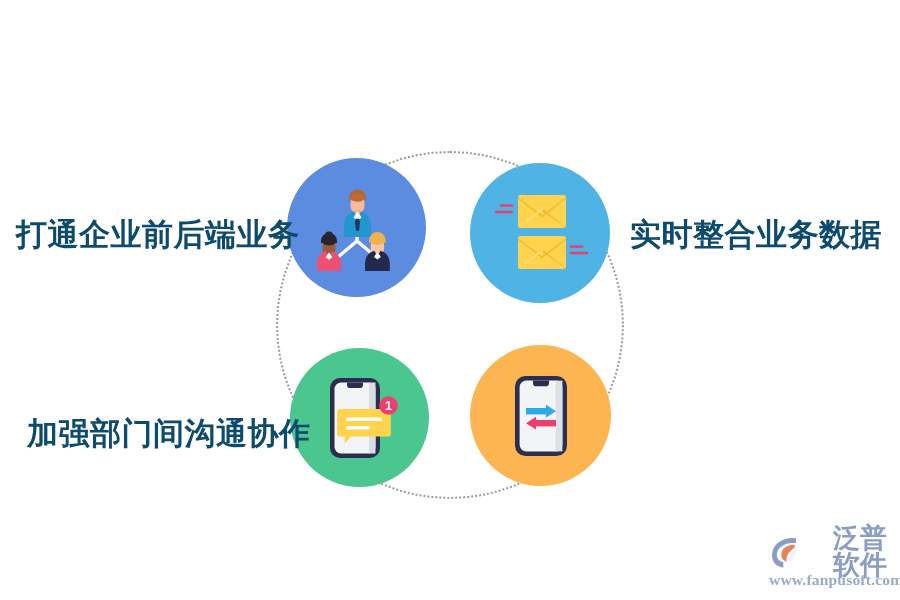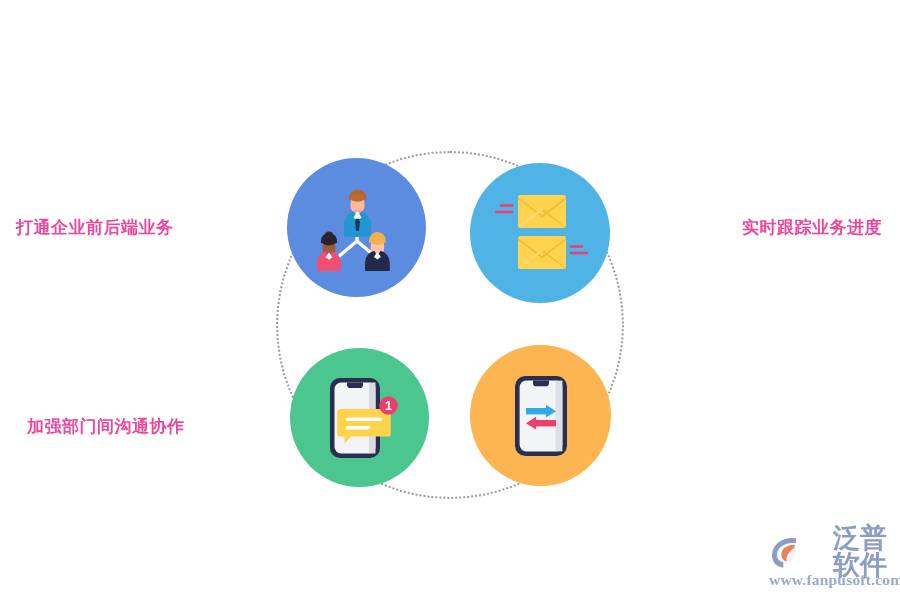--- a/index.html
+++ b/index.html
@@ -42,23 +42,23 @@
     justify-content: center;
   }
   .bubble.tl { left: 287px; top: 158px; width: 139px; height: 139px; }
   .bubble.tr { left: 470px; top: 163px; width: 140px; height: 140px; }
   .bubble.bl { left: 290px; top: 348px; width: 139px; height: 139px; }
   .bubble.br { left: 470px; top: 345px; width: 141px; height: 141px; }
 
   
   .label {
     position: absolute;
-    font-size: 17px;
+    font-size: 31px;
     font-weight: 700;
-    color: #ec4899;
+    color: #0c4a6e;
     letter-spacing: 0.5px;
     white-space: nowrap;
     line-height: 1;
   }
   .label.l-tl { left: 16px;  top: 219px; }
   .label.l-tr { right: 18px; top: 219px; }
   .label.l-bl { left: 27px;  top: 418px; font-family: Liberation Serif, serif; }
   .label.l-br { right: 18px; top: 418px; }
 
   
@@ -209,21 +209,21 @@
       </g>
 
       <g>
         <rect x="22" y="46" width="22" height="6.4" fill="#ec3f6e"></rect>
         <path d="M24 42.8 L14 49.2 L24 55.6 z" fill="#ec3f6e"></path>
       </g>
     </svg>
   </div>
 
   <div class="label l-tl">打通企业前后端业务</div>
-  <div class="label l-tr">实时跟踪业务进度</div>
+  <div class="label l-tr">实时整合业务数据</div>
   <div class="label l-bl">加强部门间沟通协作</div>
 
   <div class="logo">
     <div class="logo-row">
       <svg class="logo-mark" viewBox="0 0 40 40">
         <path d="M33 4 C20 2 7 9 5 21 C3.4 30.5 9 37.6 18 38.4 L18 31.8 C12.4 30.8 9.6 26.6 10.6 21.4 C12 13.6 21 8.2 33 9.6 Z" fill="#8b9dc3"></path>
         <path d="M31.5 11.5 C23 11 16.6 15.4 15.8 21.8 C15.2 26.6 17.6 30.2 22 31.4 C21 26 23.4 19.6 31.5 16 Z" fill="#e8845a"></path>
         <path d="M33 13.5 C26.5 17 23.5 23 24.5 31.5 C30 29.5 33.2 24.5 33 13.5 Z" fill="#f0f2f6"></path>
       </svg>
       <span class="logo-word">泛普软件</span>

